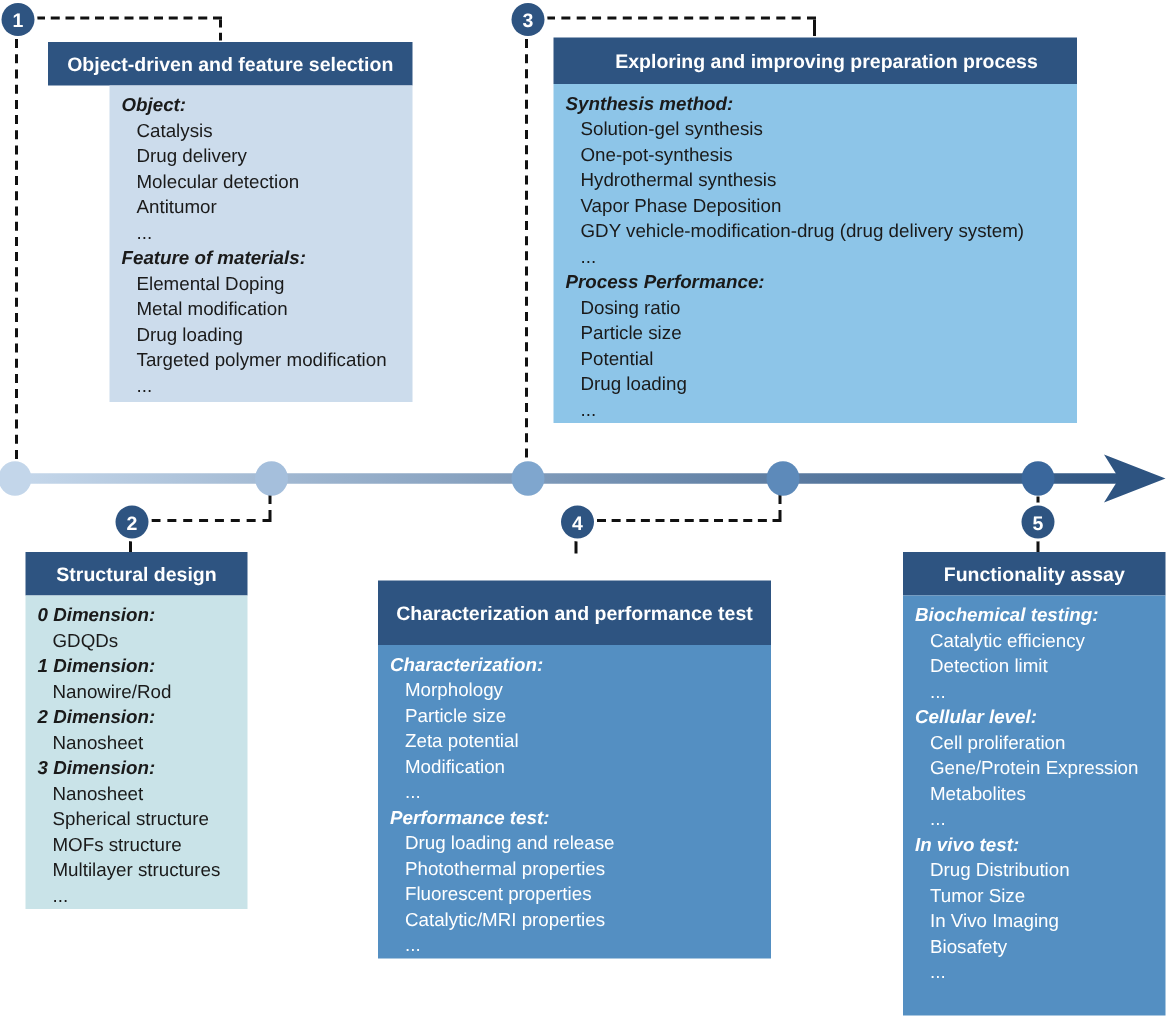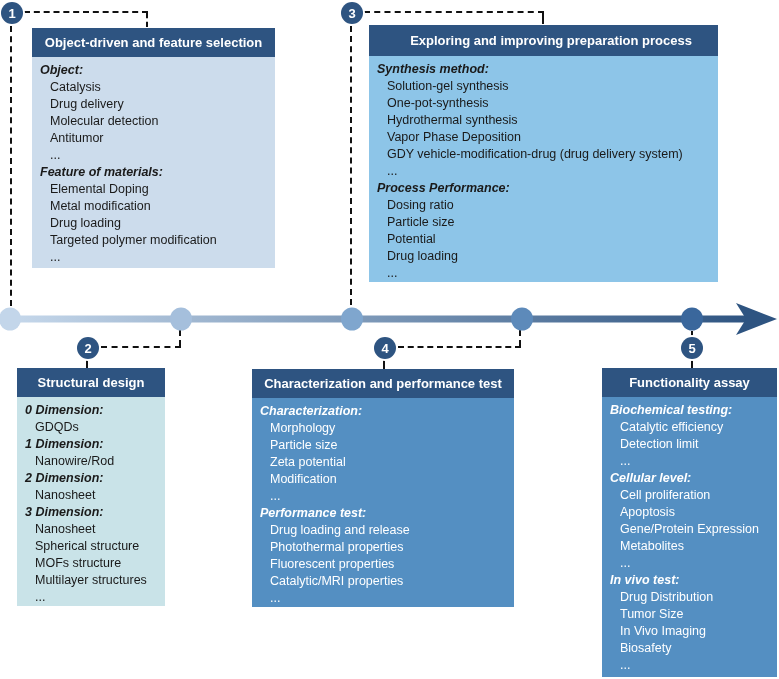--- a/index.html
+++ b/index.html
@@ -13,21 +13,21 @@
     background:var(--header-bg); color:#fff;
     font-weight:bold; font-size:13px;
     display:flex; align-items:center; justify-content:center;
     white-space:nowrap;
   }
   .box-body {
     font-size:12.5px; line-height:17px;
     padding:5px 4px 0 8px; overflow:hidden;
     color:#1a1a1a;
   }
-  .body-light1 { background:var(--box1-body); }
+  .body-light1 { background:var(--box1-body);margin-left:41px; }
   .body-light2 { background:var(--box2-body); }
   .body-sky    { background:var(--box3-body); }
   .body-mid    { background:var(--box45-body); color:#fff; }
   .sec-heading { font-weight:bold; font-style:italic; white-space:nowrap; }
   .sec-item { padding-left:10px; white-space:nowrap; }
   .badge {
     position:absolute; width:22px; height:22px; border-radius:50%;
     background:var(--header-bg); color:#fff;
     font-weight:bold; font-size:13px;
     display:flex; align-items:center; justify-content:center;
@@ -142,21 +142,21 @@
         <div class="sec-heading">3 Dimension:</div>
         <div class="sec-item">Nanosheet</div>
         <div class="sec-item">Spherical structure</div>
         <div class="sec-item">MOFs structure</div>
         <div class="sec-item">Multilayer structures</div>
         <div class="sec-item">...</div>
       </div>
   </div>
 
   <div class="box" style="left:252px; top:369px; width:262px;">
-    <div class="box-header" style="height:29px;">Characterization and performance test</div>
+    <div class="box-header" style="height:43px;margin-top:18px;">Characterization and performance test</div>
     <div class="box-body body-mid" style="height:204px;">
         <div class="sec-heading">Characterization:</div>
         <div class="sec-item">Morphology</div>
         <div class="sec-item">Particle size</div>
         <div class="sec-item">Zeta potential</div>
         <div class="sec-item">Modification</div>
         <div class="sec-item">...</div>
         <div class="sec-heading">Performance test:</div>
         <div class="sec-item">Drug loading and release</div>
         <div class="sec-item">Photothermal properties</div>
@@ -168,21 +168,20 @@
 
   <div class="box" style="left:602px; top:368px; width:175px;">
     <div class="box-header" style="height:29px;">Functionality assay</div>
     <div class="box-body body-mid" style="height:275px;">
         <div class="sec-heading">Biochemical testing:</div>
         <div class="sec-item">Catalytic efficiency</div>
         <div class="sec-item">Detection limit</div>
         <div class="sec-item">...</div>
         <div class="sec-heading">Cellular level:</div>
         <div class="sec-item">Cell proliferation</div>
-        <div class="sec-item">Apoptosis</div>
         <div class="sec-item">Gene/Protein Expression</div>
         <div class="sec-item">Metabolites</div>
         <div class="sec-item">...</div>
         <div class="sec-heading">In vivo test:</div>
         <div class="sec-item">Drug Distribution</div>
         <div class="sec-item">Tumor Size</div>
         <div class="sec-item">In Vivo Imaging</div>
         <div class="sec-item">Biosafety</div>
         <div class="sec-item">...</div>
       </div>

